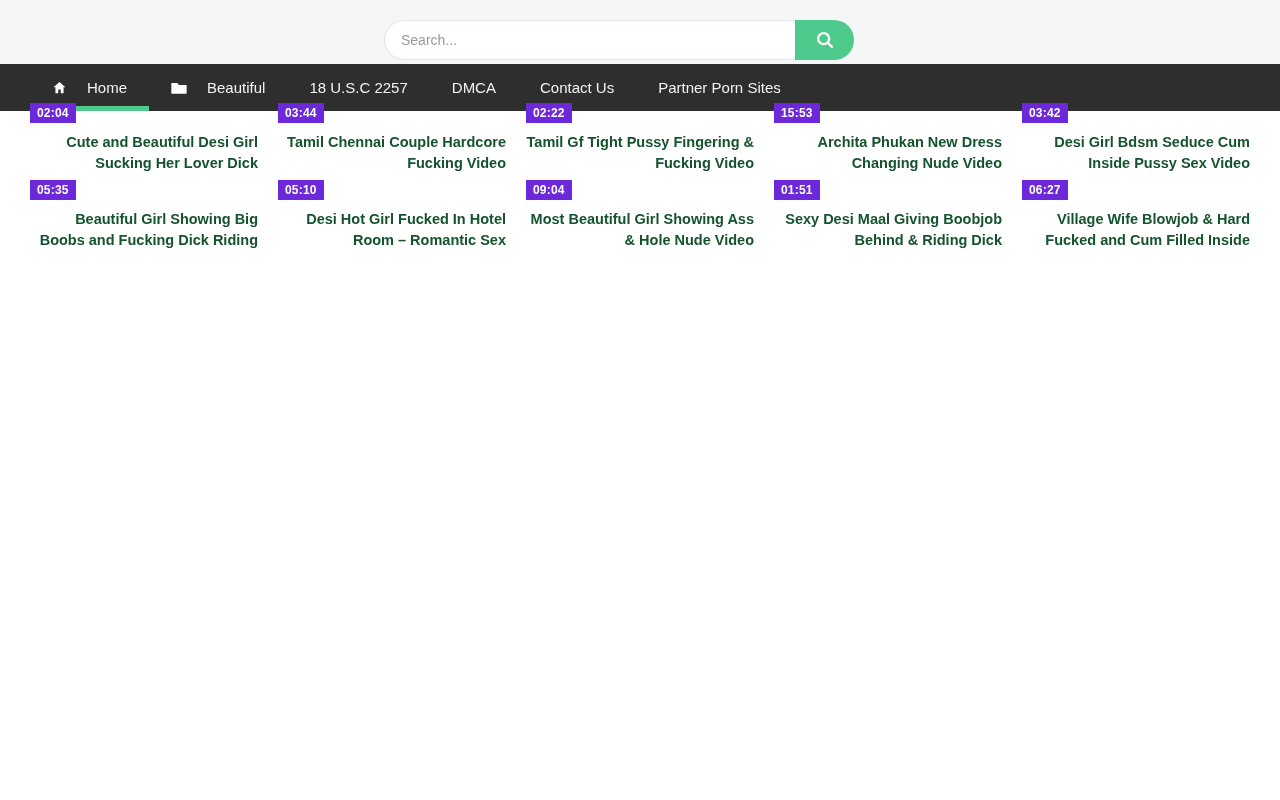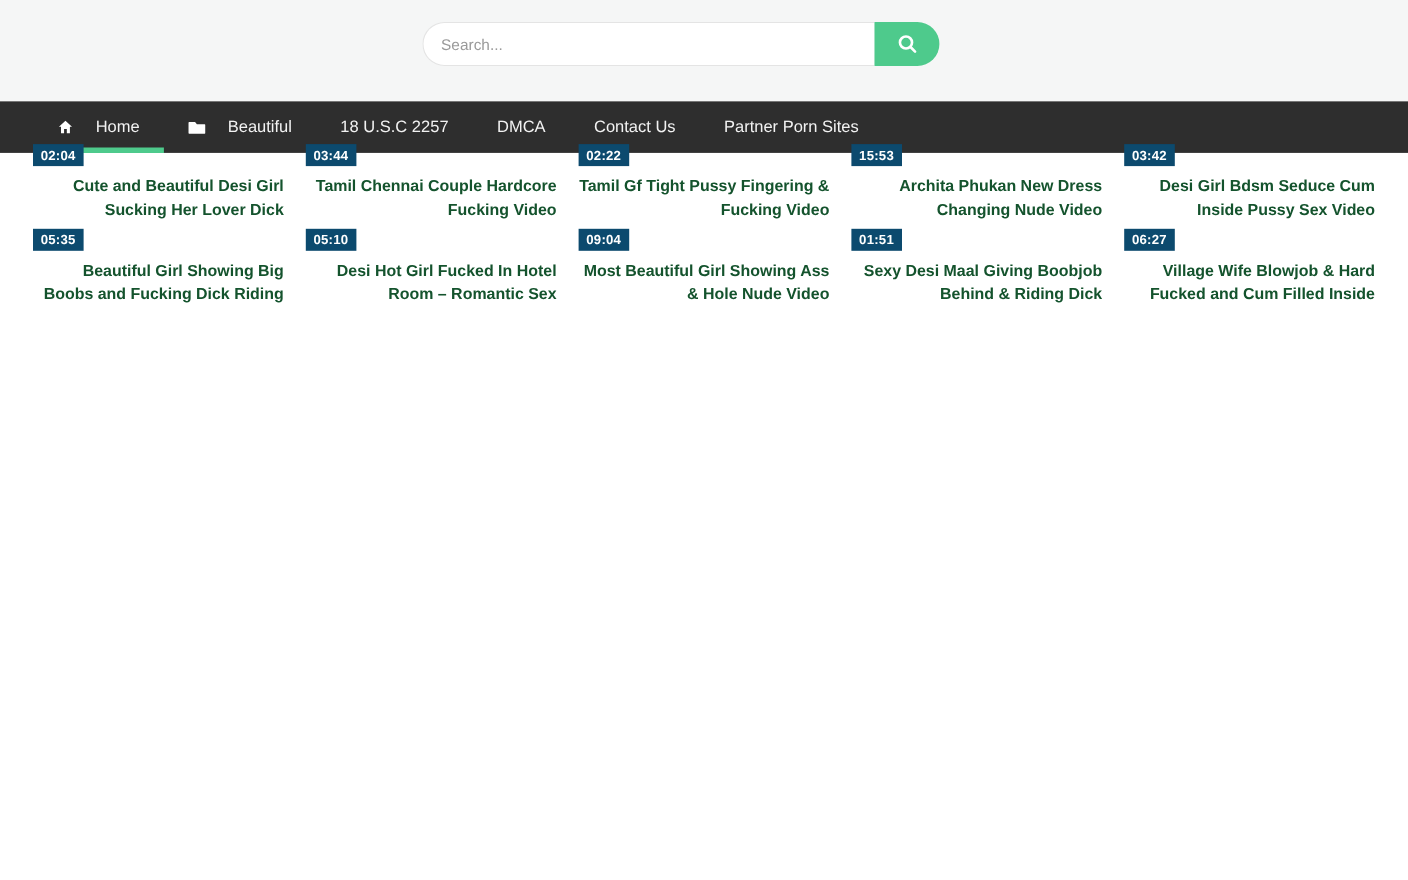--- a/index.html
+++ b/index.html
@@ -2,21 +2,21 @@
 <html><head>
 <meta charset="utf-8">
 <style>
   * { margin: 0; padding: 0; box-sizing: border-box; }
   html, body { background: #ffffff; font-family: "Liberation Sans", sans-serif; }
   body { width: 1280px; height: 800px; overflow: hidden; }
 
   
   .search-header {
     position: relative;
-    height: 92px;
+    height: 64px;
     background: #f5f6f6;
   }
   .search-form {
     position: absolute;
     left: 384px;
     top: 20px;
     width: 470px;
     height: 40px;
     display: flex;
   }
@@ -81,21 +81,21 @@
     position: relative;
     width: 100%;
     height: 250px;
     background: #ffffff;
     cursor: pointer;
   }
   .duration-badge {
     position: absolute;
     left: 0;
     bottom: 4px;
-    background: #0c4a6e;
+    background: #6d28d9;
     color: #ffffff;
     font-size: 12px;
     font-weight: bold;
     padding: 3px 7px;
     letter-spacing: 0.2px;
   }
   .video-title {
     display: block;
     margin-top: 5px;
     font-size: 14.5px;

